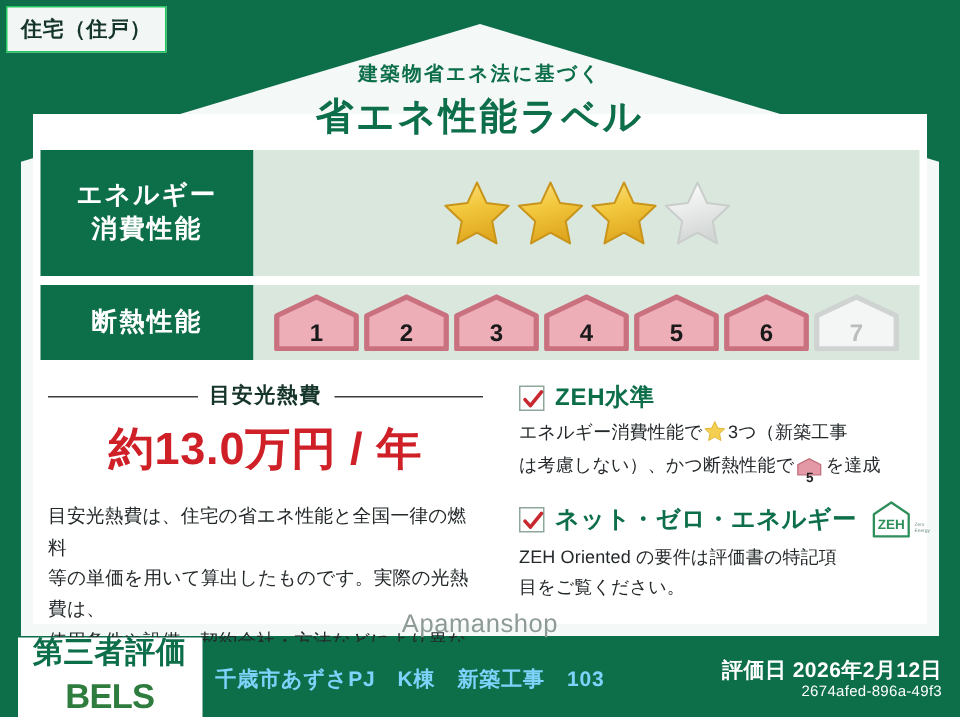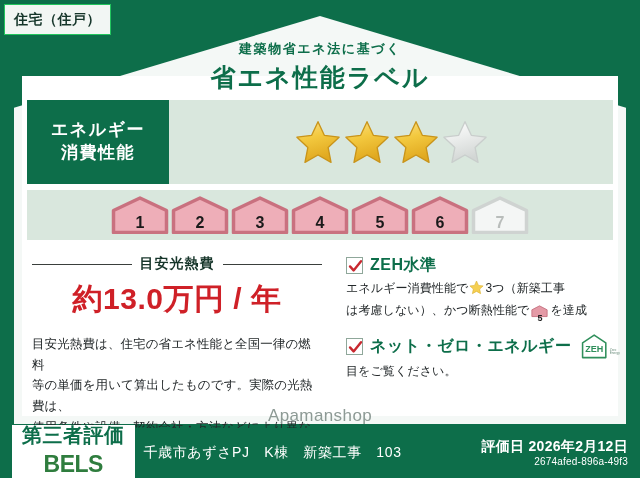--- a/index.html
+++ b/index.html
@@ -266,23 +266,23 @@
     line-height: 1;
   }
   .bels-en {
     font-size: 23px;
     font-weight: bold;
     color: #2f7d3e;
     letter-spacing: -0.5px;
     line-height: 1;
   }
   .footer-project {
-    color: #ffffff;
+    color: #7dd3fc;
     font-size: 14px;
-    font-weight: normal;
+    font-weight: bold;
     margin-left: 9px;
     letter-spacing: 0.6px;
     white-space: nowrap;
   }
   .footer-right {
     margin-left: auto;
     margin-right: 12px;
     text-align: right;
     color: #ffffff;
   }
@@ -362,20 +362,23 @@
                     <stop offset="100%" stop-color="#d2d6d4"></stop>
                   </linearGradient>
                 </defs>
                 <path d="M12 1.4 L15.3 8.5 L23 9.5 L17.3 14.9 L18.8 22.6 L12 18.8 L5.2 22.6 L6.7 14.9 L1 9.5 L8.7 8.5 Z" fill="url(#g3)" stroke="#c9cecc" stroke-width="0.7" stroke-linejoin="round"></path>
               </svg></span>
           </div>
       </div>
     </div>
 
     <div class="rate-row">
+      <div class="rate-label">
+        <span>断熱性能</span>
+      </div>
       <div class="rate-value insul">
         <div class="houses" id="houses-holder">
             <div class="house">
               <svg viewBox="0 0 58 38" width="58" height="38">
                 <path d="M2.5 36.5 L2.5 14.5 L29 2 L55.5 14.5 L55.5 36.5 Z" fill="#eeaeb8" stroke="#c9717f" stroke-width="3.5" stroke-linejoin="round"></path>
               </svg>
               <span>1</span>
             </div>
             <div class="house">
               <svg viewBox="0 0 58 38" width="58" height="38">
@@ -469,20 +472,21 @@
           <span class="zeh-badge">
             <svg width="40" height="26" viewBox="0 0 62 40" aria-hidden="true">
               <path d="M4 38 L4 15 L22 3 L40 15 L40 38 Z" fill="none" stroke="#2f8f5b" stroke-width="2.4" stroke-linejoin="round"></path>
               <text x="22" y="30" font-family="Liberation Sans, sans-serif" font-size="14" font-weight="bold" fill="#2f8f5b" text-anchor="middle">ZEH</text>
               <text x="46" y="27" font-family="Liberation Sans, sans-serif" font-size="5" fill="#6d8f7e">Zero</text>
               <text x="46" y="33" font-family="Liberation Sans, sans-serif" font-size="5" fill="#6d8f7e">Energy</text>
             </svg>
           </span>
         </div>
         <div class="check-desc">
+          <div>ZEH Oriented の要件は評価書の特記項</div>
           <div>目をご覧ください。</div>
         </div>
       </div>
 
     </div>
   </div>
 
   <div class="watermark">Apamanshop</div>
 
   <div class="footer">

